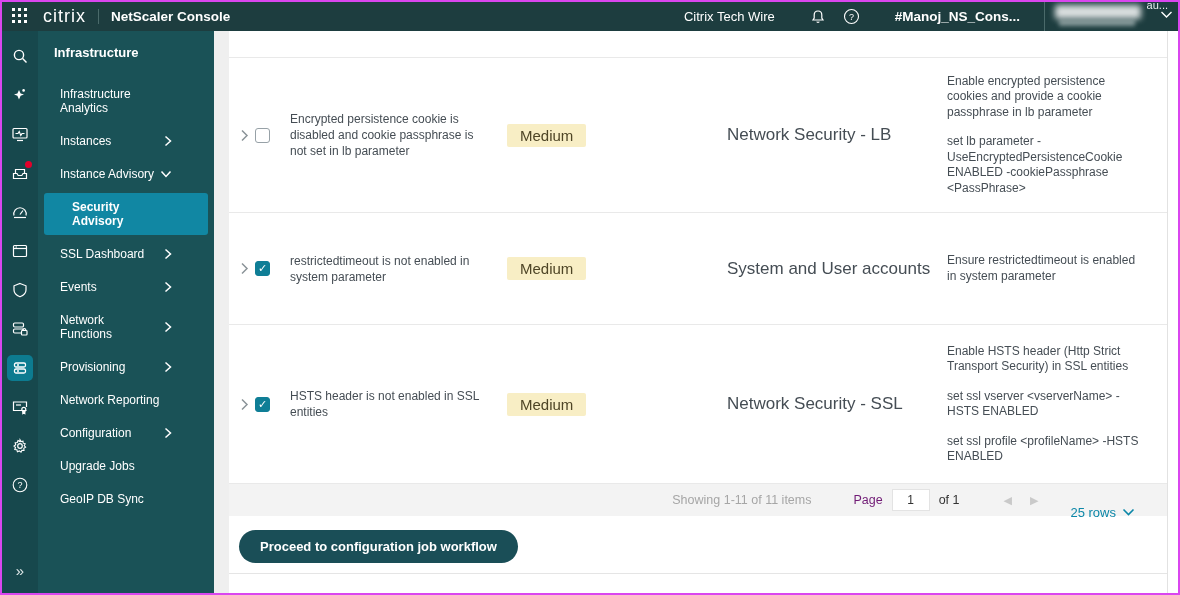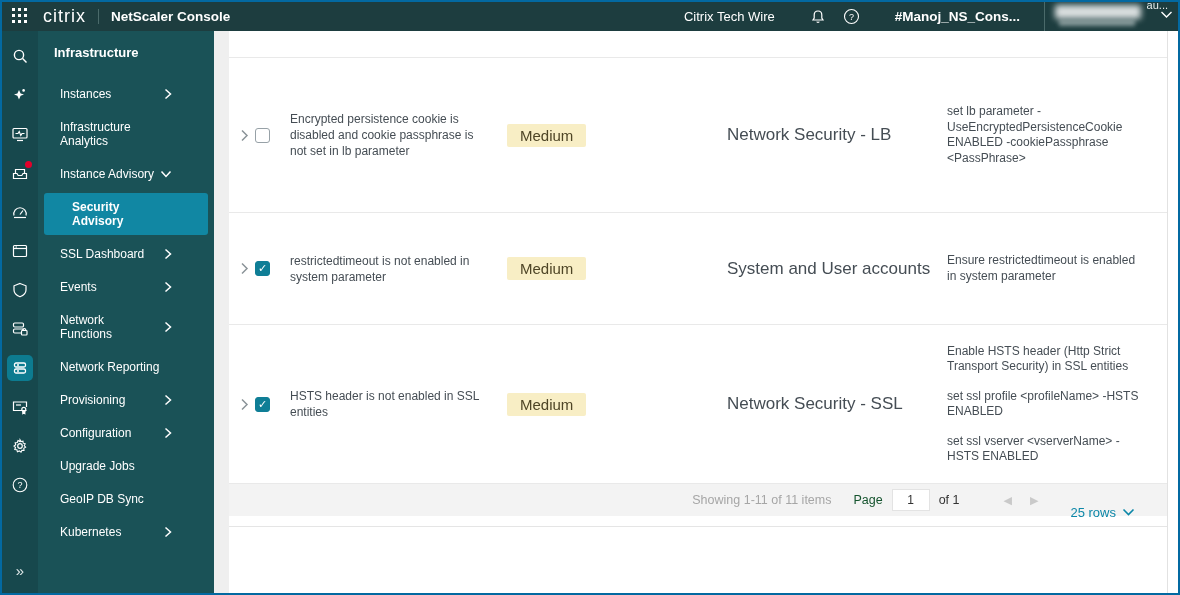--- a/index.html
+++ b/index.html
@@ -1,18 +1,18 @@
 <!DOCTYPE html>
 <html><head>
 <meta charset="utf-8">
 <style>
   * { margin:0; padding:0; box-sizing:border-box; }
   html,body { width:1180px; height:595px; }
   body { font-family:"Liberation Sans", sans-serif; background:#fff; }
-  .frame { position:relative; width:1180px; height:595px; border:2px solid #0369a1; overflow:hidden; background:#efefef; }
+  .frame { position:relative; width:1180px; height:595px; border:2px solid #d946ef; overflow:hidden; background:#efefef; }
 
   
   .topbar { position:absolute; left:0; top:0; right:0; height:29px; background:#1d3d3f; display:flex; align-items:center; color:#fff; z-index:5; }
   .waffle { width:17px; height:17px; margin-left:10px; display:grid; grid-template-columns:repeat(3,4px); grid-template-rows:repeat(3,4px); gap:2px; }
   .waffle i { background:#fff; width:3px; height:3px; }
   .logo { font-size:18px; letter-spacing:1px; margin-left:14px; font-weight:400; color:#fff; }
   .topdiv { width:1px; height:15px; background:#4a6a6a; margin:0 12px; }
   .product { font-size:13.5px; font-weight:bold; }
   .top-right { display:flex; align-items:center; margin-left:auto; height:100%; }
   .techwire { font-size:13px; margin-right:26px; }
@@ -59,21 +59,21 @@
   .col-sev { width:220px; flex:none; }
   .badge { display:inline-block; background:#f8eec5; color:#4e4526; font-size:15px; padding:3px 13px; border-radius:2px; }
   .col-cat { width:220px; flex:none; font-size:17px; color:#454d54; }
   .col-rec { width:200px; flex:none; font-size:12px; line-height:15.5px; color:#454d54; padding:13px 0; }
   .rec-p { margin-bottom:14px; }
   .rec-p:last-child { margin-bottom:0; }
 
   
   .pagebar { display:flex; align-items:center; height:33px; background:#f3f3f3; border-top:1px solid #e9e9e9; font-size:12.5px; }
   .showing { color:#a6a6a6; margin-left:auto;text-align:right; }
-  .pg-label { color:#14532d; margin-left:22px; }
+  .pg-label { color:#701a75; margin-left:42px; }
   .pg-input { width:38px; height:22px; border:1px solid #e3e3e3; background:#fff; text-align:center; font-size:12px; color:#333; margin:0 9px; font-family:"Liberation Sans",sans-serif; }
   .pg-of { color:#333; }
   .pg-arrows { display:flex; gap:18px; margin-left:44px; color:#c9c9c9; font-size:11px; }
   .pg-arrow { cursor:default; }
   .rows-sel { display:flex; align-items:center; gap:6px; color:#0b87a8; font-size:13px; margin-left:32px; margin-right:32px; cursor:pointer;margin-top:24px; }
 
   
   .action-wrap { padding:14px 0 0 10px; }
   .action-btn { background:#1a4e57; color:#fff; font-weight:bold; font-size:13px; border:none; border-radius:17px; height:33px; padding:0 21px; cursor:pointer; font-family:"Liberation Sans",sans-serif; }
   .bottom-div { border-top:1px solid #e5e5e5; margin-top:10px; }
@@ -212,27 +212,27 @@
         <text x="9" y="12.3" text-anchor="middle" fill="#fff" stroke="none" font-size="9" font-family="Liberation Sans, sans-serif">?</text>
       </svg>
     </div>
     <div class="rail-expand">»</div>
   </div>
 
   <div class="subnav">
     <div class="subnav-title">Infrastructure</div>
     <div id="nav-items">
         <div class="nav-item">
+          <span class="nav-label wrap">Infrastructure Analytics</span>
+        </div>
+        <div class="nav-item">
           <span class="nav-label">Instances</span>
           <svg class="chev" width="8" height="12" viewBox="0 0 8 12" fill="none" stroke="#fff" stroke-width="1.5">
             <polyline points="1.5,1.5 6.5,6 1.5,10.5"></polyline>
           </svg>
-        </div>
-        <div class="nav-item">
-          <span class="nav-label wrap">Infrastructure Analytics</span>
         </div>
         <div class="nav-item">
           <span class="nav-label">Instance Advisory</span>
           <svg class="chev" width="12" height="8" viewBox="0 0 12 8" fill="none" stroke="#fff" stroke-width="1.5">
             <polyline points="1.5,1.5 6,6.5 10.5,1.5"></polyline>
           </svg>
         </div>
         <div class="nav-item selected indent">
           <span class="nav-label">Security Advisory</span>
         </div>
@@ -248,45 +248,39 @@
             <polyline points="1.5,1.5 6.5,6 1.5,10.5"></polyline>
           </svg>
         </div>
         <div class="nav-item">
           <span class="nav-label wrap">Network Functions</span>
           <svg class="chev" width="8" height="12" viewBox="0 0 8 12" fill="none" stroke="#fff" stroke-width="1.5">
             <polyline points="1.5,1.5 6.5,6 1.5,10.5"></polyline>
           </svg>
         </div>
         <div class="nav-item">
+          <span class="nav-label">Provisioning</span>
+          <svg class="chev" width="8" height="12" viewBox="0 0 8 12" fill="none" stroke="#fff" stroke-width="1.5">
+            <polyline points="1.5,1.5 6.5,6 1.5,10.5"></polyline>
+          </svg>
+        </div>
+        <div class="nav-item">
           <span class="nav-label">Network Reporting</span>
         </div>
         <div class="nav-item">
-          <span class="nav-label">Provisioning</span>
-          <svg class="chev" width="8" height="12" viewBox="0 0 8 12" fill="none" stroke="#fff" stroke-width="1.5">
-            <polyline points="1.5,1.5 6.5,6 1.5,10.5"></polyline>
-          </svg>
-        </div>
-        <div class="nav-item">
           <span class="nav-label">Configuration</span>
           <svg class="chev" width="8" height="12" viewBox="0 0 8 12" fill="none" stroke="#fff" stroke-width="1.5">
             <polyline points="1.5,1.5 6.5,6 1.5,10.5"></polyline>
           </svg>
         </div>
         <div class="nav-item">
           <span class="nav-label">Upgrade Jobs</span>
         </div>
         <div class="nav-item">
           <span class="nav-label">GeoIP DB Sync</span>
-        </div>
-        <div class="nav-item">
-          <span class="nav-label">Kubernetes</span>
-          <svg class="chev" width="8" height="12" viewBox="0 0 8 12" fill="none" stroke="#fff" stroke-width="1.5">
-            <polyline points="1.5,1.5 6.5,6 1.5,10.5"></polyline>
-          </svg>
         </div>
       </div>
   </div>
 
   <div class="gutter"></div>
 
   <div class="content">
     <div class="card">
       <div class="rows-top-space"></div>
       <div id="adv-rows">
@@ -296,20 +290,21 @@
         <polyline points="2,1.5 7,6.5 2,11.5"></polyline>
       </svg>
     </div>
     <div class="col-cb">
               <div class="cb"></div>
             </div>
     <div class="col-name">Encrypted persistence cookie is disabled and cookie passphrase is not set in lb parameter</div>
     <div class="col-sev"><span class="badge">Medium</span></div>
     <div class="col-cat">Network Security - LB</div>
     <div class="col-rec">
+              <div class="rec-p">Enable encrypted persistence cookies and provide a cookie passphrase in lb parameter</div>
               <div class="rec-p">set lb parameter -UseEncryptedPersistenceCookie ENABLED -cookiePassphrase &lt;PassPhrase&gt;</div>
             </div>
   </div>
 
   <div class="adv-row">
     <div class="col-exp">
       <svg width="9" height="13" viewBox="0 0 9 13" fill="none" stroke="#8b9499" stroke-width="1.5">
         <polyline points="2,1.5 7,6.5 2,11.5"></polyline>
       </svg>
     </div>
@@ -331,22 +326,22 @@
       </svg>
     </div>
     <div class="col-cb">
               <div class="cb checked">✓</div>
             </div>
     <div class="col-name">HSTS header is not enabled in SSL entities</div>
     <div class="col-sev"><span class="badge">Medium</span></div>
     <div class="col-cat">Network Security - SSL</div>
     <div class="col-rec">
               <div class="rec-p">Enable HSTS header (Http Strict Transport Security) in SSL entities</div>
+              <div class="rec-p">set ssl vserver &lt;vserverName&gt; -HSTS ENABLED</div>
               <div class="rec-p">set ssl profile &lt;profileName&gt; -HSTS ENABLED</div>
-              <div class="rec-p">set ssl vserver &lt;vserverName&gt; -HSTS ENABLED</div>
             </div>
   </div>
 </div>
 
       <div class="pagebar">
         <div class="showing">Showing 1-11 of 11 items</div>
         <div class="pg-label">Page</div>
         <input class="pg-input" value="1" style="">
         <div class="pg-of">of 1</div>
         <div class="pg-arrows">
@@ -354,17 +349,20 @@
           <span class="pg-arrow">▶</span>
         </div>
         <div class="rows-sel">
           <span>25 rows</span>
           <svg width="13" height="8" viewBox="0 0 13 8" fill="none" stroke="#0b87a8" stroke-width="1.6">
             <polyline points="1.5,1.5 6.5,6.5 11.5,1.5"></polyline>
           </svg>
         </div>
       </div>
 
+      <div class="action-wrap">
+        <button class="action-btn">Proceed to configuration job workflow</button>
+      </div>
       <div class="bottom-div"></div>
     </div>
   </div>
 
 </div>
 
 </body></html>

